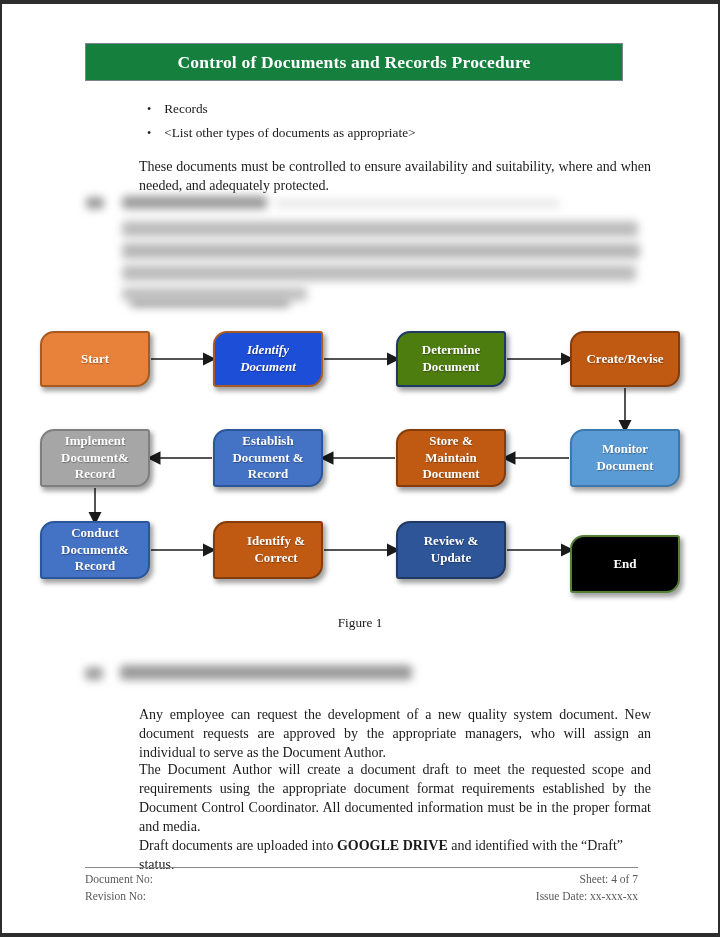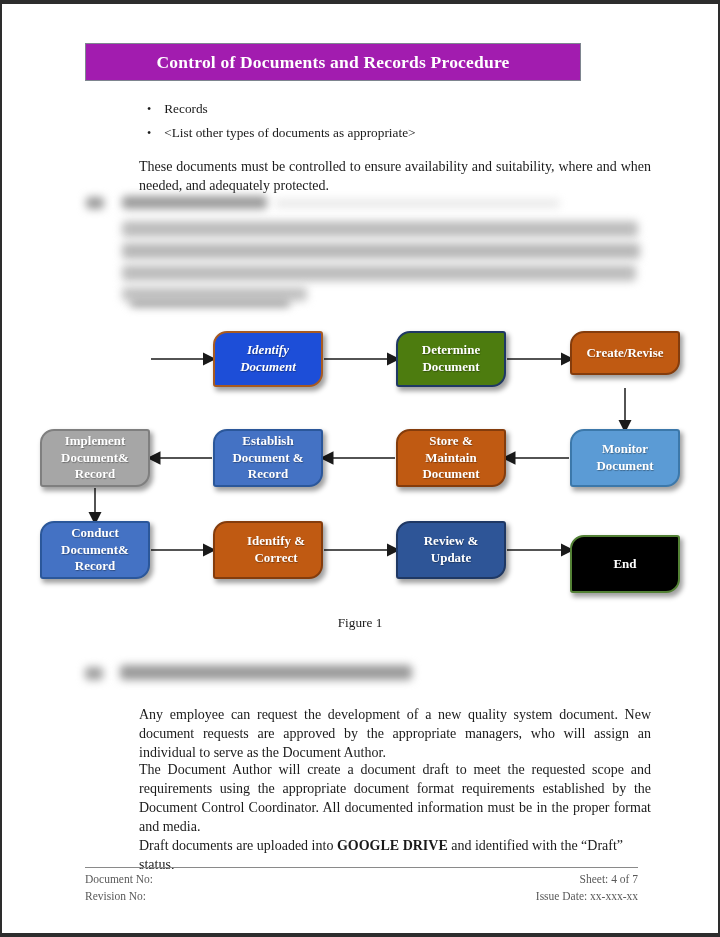--- a/index.html
+++ b/index.html
@@ -7,22 +7,22 @@
     position:relative;width:720px;height:937px;background:#ffffff;overflow:hidden;
     font-family:"Liberation Serif", serif;color:#1a1a1a;
   }
   .edge{position:absolute;background:#2d2d2d;}
   .edge.top{left:0;top:0;width:720px;height:4px;}
   .edge.bottom{left:0;bottom:0;width:720px;height:4px;}
   .edge.left{left:0;top:0;width:2px;height:937px;}
   .edge.right{right:0;top:0;width:2px;height:937px;}
 
   .title-bar{
-    position:absolute;left:85px;top:43px;width:496px;height:38px;box-sizing:border-box;
-    background:#a21caf;border:1px solid #7E858F;
+    position:absolute;left:85px;top:43px;width:538px;height:38px;box-sizing:border-box;
+    background:#15803d;border:1px solid #7E858F;
     display:flex;align-items:center;justify-content:center;
   }
   .title-bar span{color:#ffffff;font-weight:bold;font-size:17.5px;letter-spacing:.2px;}
 
   .bullet-row{position:absolute;left:147px;display:flex;gap:13px;font-size:13.3px;line-height:16px;}
   .bullet-dot{font-size:12px;}
 
   .para{position:absolute;left:139px;width:512px;font-size:14px;line-height:19px;text-align:justify;}
   .para.nojust{text-align:left;}
 
@@ -100,25 +100,26 @@
         <line x1="569" y1="140" x2="514" y2="140" marker-end="url(#ah)"></line>
         <line x1="395" y1="140" x2="332" y2="140" marker-end="url(#ah)"></line>
         <line x1="212" y1="140" x2="159" y2="140" marker-end="url(#ah)"></line>
         <line x1="95" y1="170" x2="95" y2="195" marker-end="url(#ah)"></line>
         <line x1="151" y1="232" x2="204" y2="232" marker-end="url(#ah)"></line>
         <line x1="324" y1="232" x2="388" y2="232" marker-end="url(#ah)"></line>
         <line x1="507" y1="232" x2="562" y2="232" marker-end="url(#ah)"></line>
       </g>
     </svg>
 
+  <div class="node" style="left: 40px; top: 13px; height: 56px; background: rgb(232, 130, 58); border-color: rgb(168, 90, 32);">Start</div>
       <div class="node" style="left: 213px; top: 13px; height: 56px; background: #1d4ed8; border-color: rgb(168, 90, 32); font-style: italic;">Identify
 Document</div>
       <div class="node" style="left: 396px; top: 13px; height: 56px; background: #4d7c0f; border-color: rgb(31, 56, 100);">Determine
 Document</div>
-      <div class="node" style="left: 570px; top: 13px; height: 44px; background: rgb(192, 90, 18); border-color: rgb(132, 60, 12);">Create/Revise</div>
+      <div class="node" style="left: 570px; top: 13px; height: 56px; background: rgb(192, 90, 18); border-color: rgb(132, 60, 12);">Create/Revise</div>
       <div class="node" style="left: 40px; top: 111px; height: 58px; background: rgb(166, 166, 166); border-color: rgb(127, 127, 127);">Implement
 Document&amp;
 Record</div>
       <div class="node" style="left: 213px; top: 111px; height: 58px; background: rgb(68, 114, 196); border-color: rgb(43, 87, 154);">Establish
 Document &amp;
 Record</div>
       <div class="node" style="left: 396px; top: 111px; height: 58px; background: rgb(192, 90, 18); border-color: rgb(132, 60, 12);">Store &amp;
 Maintain
 Document</div>
       <div class="node" style="left: 570px; top: 111px; height: 58px; background: rgb(91, 155, 213); border-color: rgb(60, 120, 170);">Monitor

